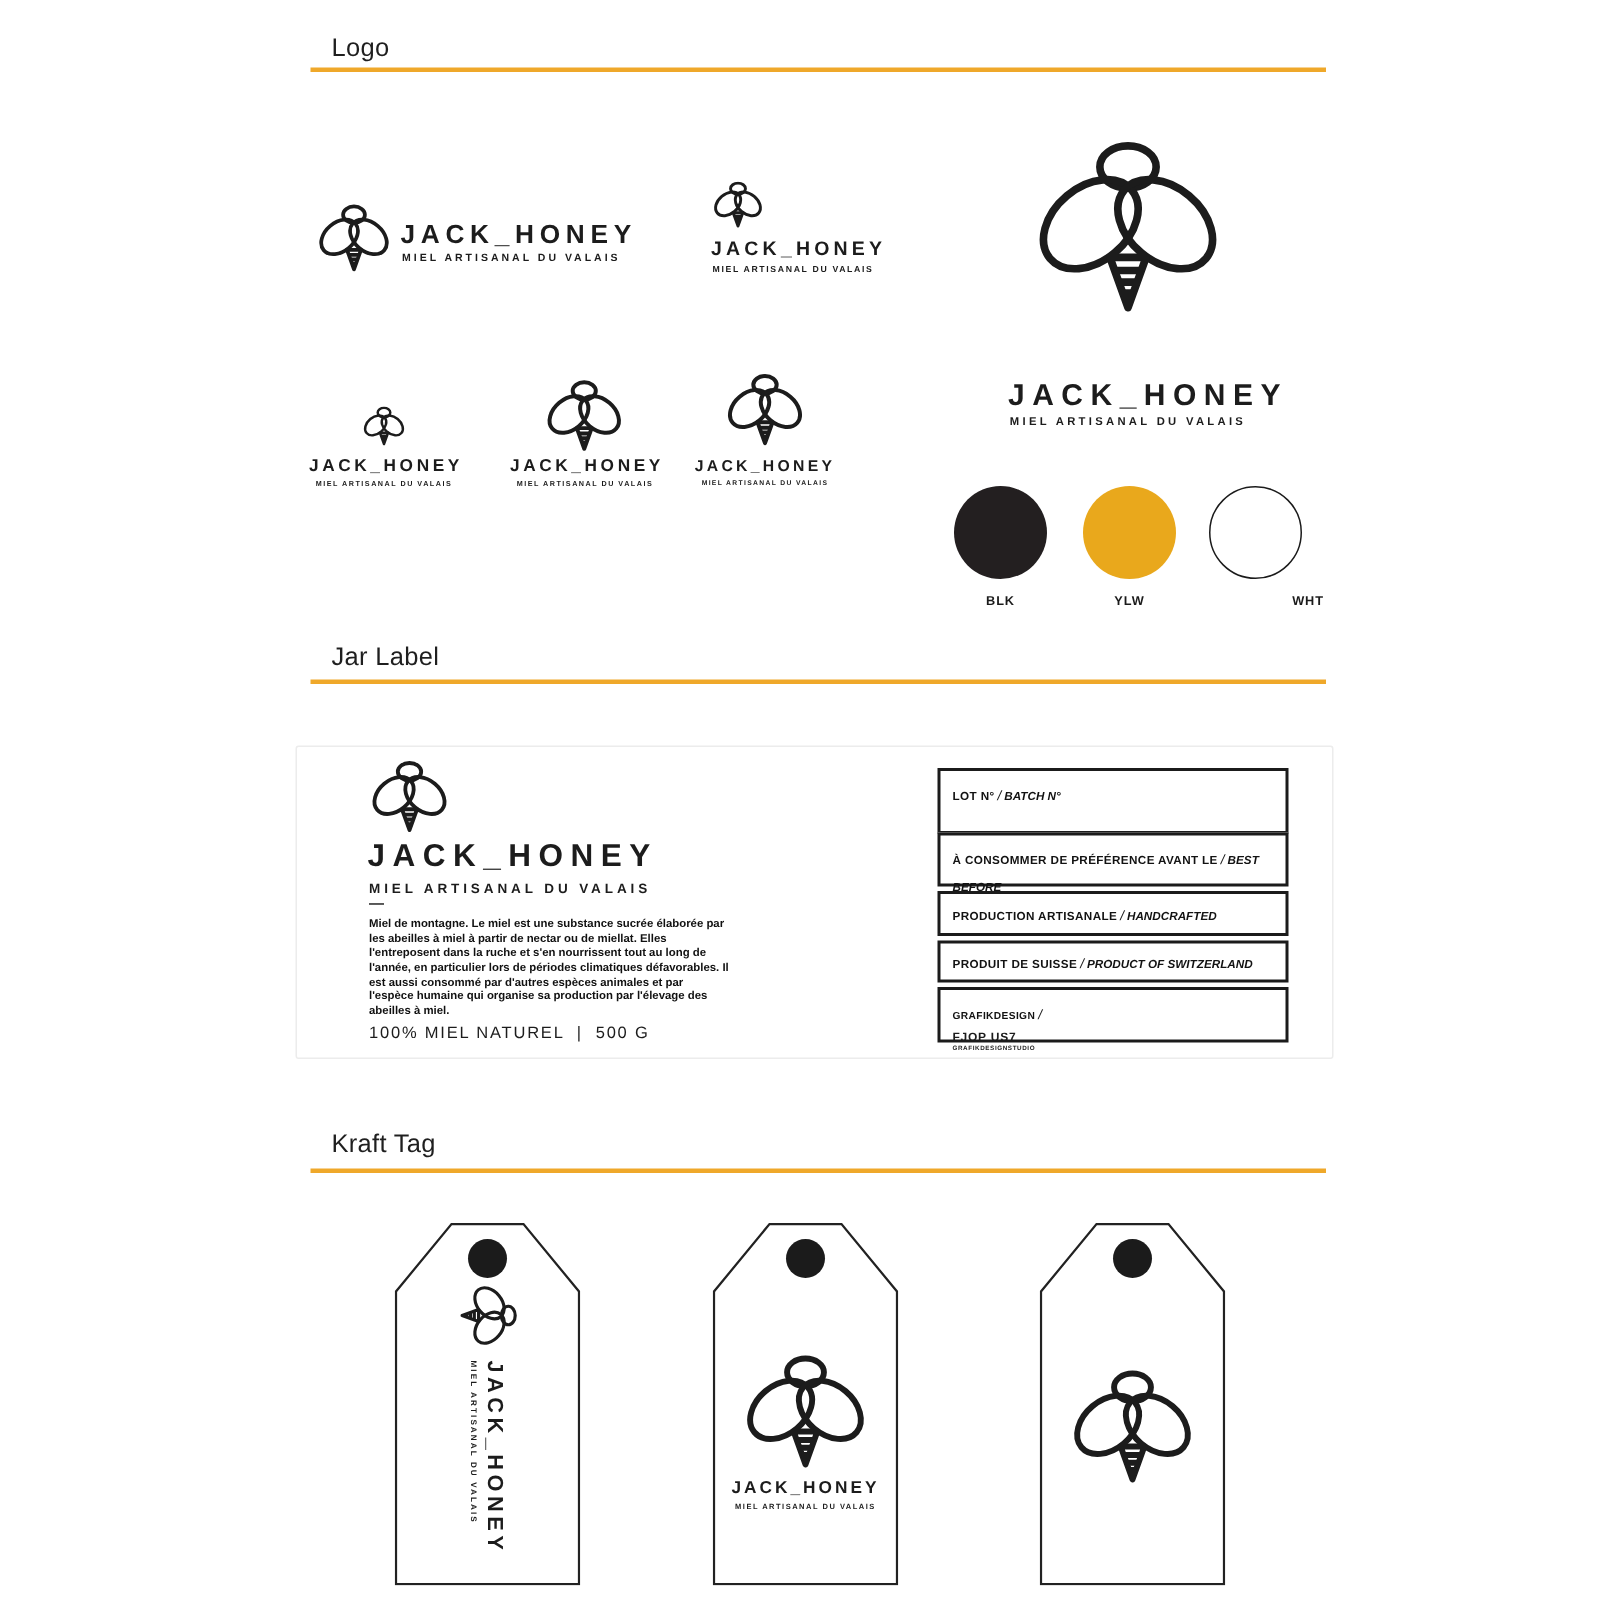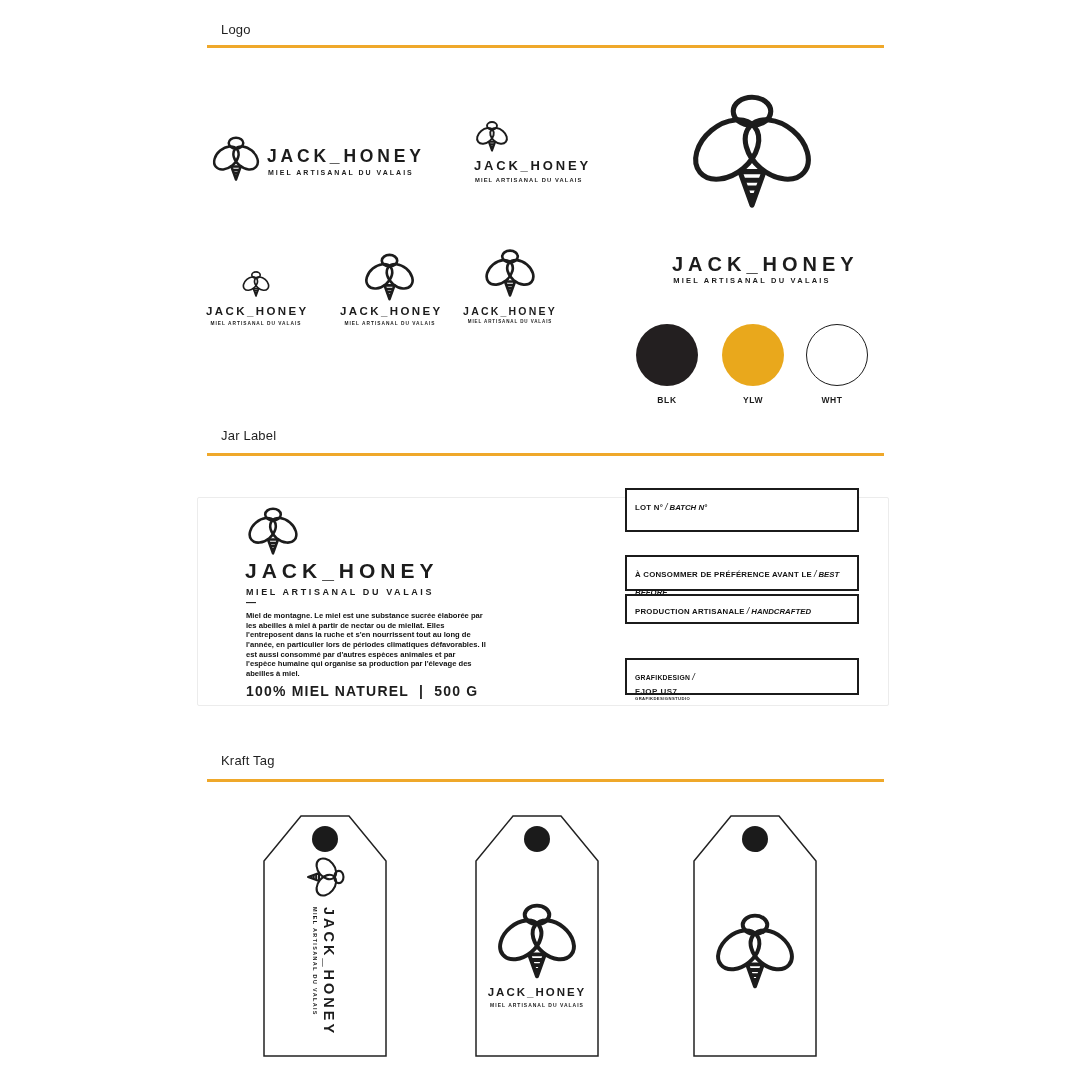--- a/index.html
+++ b/index.html
@@ -1,21 +1,21 @@
 <!DOCTYPE html>
 <html><head>
 <meta charset="utf-8">
 <style>
   html,body{margin:0;padding:0;background:#ffffff;}
   #canvas{
     position:relative;width:1080px;height:1080px;background:#ffffff;overflow:hidden;
     font-family:"Liberation Sans", sans-serif;color:#1c1c1c;
   }
   .abs{position:absolute;}
-  .section-title{font-size:13px;font-weight:500;color:#1f1f1f;letter-spacing:.2px;}
+  .section-title{font-size:17px;font-weight:500;color:#1f1f1f;letter-spacing:.2px;}
   .rule{height:2.5px;background:#EFA82A;}
   .wm{font-weight:800;color:#1c1c1c;white-space:nowrap;}
   .tg{font-weight:700;color:#1c1c1c;white-space:nowrap;}
   .ctr{text-align:center;}
   .swatch{border-radius:50%;width:62px;height:62px;}
   .swatch-label{font-size:8.5px;font-weight:700;color:#1b1b1b;text-align:center;letter-spacing:.6px;}
   .card{background:#ffffff;border:1px solid #ececec;border-radius:2px;}
   .body-copy{font-size:7.6px;font-weight:700;line-height:1.27;color:#111;}
   .tbox{border:2px solid #1b1b1b;background:#fff;box-sizing:border-box;display:flex;}
   .tcell{padding:6px 8px;box-sizing:border-box;}
@@ -94,58 +94,63 @@
     <path d="M43 65 H57 M45.2 70.8 H54.8 M47.3 76.3 H52.7"></path>
   </svg></div>
   <div class="abs wm ctr" style="left:460px;top:305px;width:100px;font-size:10.5px;letter-spacing:2.2px;">JACK_HONEY</div>
   <div class="abs tg ctr" style="left:460px;top:319px;width:100px;font-size:4.5px;letter-spacing:.9px;">MIEL ARTISANAL DU VALAIS</div>
 
   <div class="abs swatch" style="left:636px;top:324px;background:#231F20;"></div>
   <div class="abs swatch" style="left:722px;top:324px;background:#E9A81C;"></div>
   <div class="abs swatch" style="left:806px;top:324px;background:#ffffff;border:1.5px solid #1b1b1b;box-sizing:border-box;"></div>
   <div class="abs swatch-label" style="left:637px;top:395px;width:60px;">BLK</div>
   <div class="abs swatch-label" style="left:723px;top:395px;width:60px;">YLW</div>
-  <div class="abs swatch-label" style="left:802px;top:395px;width:60px;">WHT</div>
+  <div class="abs swatch-label" style="left:842px;top:395px;width:60px;">WHT</div>
 
   <div class="abs section-title" style="left:221px;top:428px;">Jar Label</div>
   <div class="abs rule" style="left:207px;top:453px;width:677px;"></div>
 
   <div class="abs card" style="left:197px;top:497px;width:690px;height:207px;"></div>
 
   <div class="abs" style="left:245px;top:507px;width:56px;height:50px;"><svg viewBox="0 0 100 90" width="100%" height="100%" fill="none" stroke="#1c1c1c" stroke-width="4.6">
     <ellipse cx="50" cy="13.5" rx="14" ry="10.5"></ellipse>
     <ellipse cx="31.5" cy="42" rx="26.5" ry="18.5" transform="rotate(-40 31.5 42)"></ellipse>
     <ellipse cx="68.5" cy="42" rx="26.5" ry="18.5" transform="rotate(40 68.5 42)"></ellipse>
     <path d="M41 58.5 L59 58.5 L50 83.5 Z" stroke-linejoin="round"></path>
     <path d="M43 65 H57 M45.2 70.8 H54.8 M47.3 76.3 H52.7"></path>
   </svg></div>
   <div class="abs wm" style="left:245px;top:559px;font-size:21px;letter-spacing:5px;">JACK_HONEY</div>
   <div class="abs tg" style="left:246px;top:587px;font-size:9px;letter-spacing:2.6px;">MIEL ARTISANAL DU VALAIS</div>
   <div class="abs" style="left:246px;top:597px;font-size:10px;font-weight:800;">—</div>
   <div class="abs body-copy" style="left:246px;top:611px;width:240px;">Miel de montagne. Le miel est une substance sucrée élaborée par les abeilles à miel à partir de nectar ou de miellat. Elles l'entreposent dans la ruche et s'en nourrissent tout au long de l'année, en particulier lors de périodes climatiques défavorables. Il est aussi consommé par d'autres espèces animales et par l'espèce humaine qui organise sa production par l'élevage des abeilles à miel.</div>
-  <div class="abs" style="left:246px;top:683px;font-size:14px;font-weight:700;letter-spacing:1.2px;white-space:pre;">100% MIEL NATUREL  |  500 G</div>
-
-  <div class="abs tbox" style="left:625px;top:488px;width:234px;height:44px;">
+  <div class="abs" style="left:246px;top:683px;font-size:11px;font-weight:400;letter-spacing:1.2px;white-space:pre;">100% MIEL NATUREL  |  500 G</div>
+
+  <div class="abs tbox" style="left:625px;top:512px;width:234px;height:44px;">
     <div class="tcell" style="width:110px;">
       <span class="fr">LOT N°</span><span class="slash">/</span><span class="en">BATCH N°</span>
     </div>
   </div>
 
   <div class="abs tbox" style="left:625px;top:555px;width:234px;height:36px;">
     <div class="tcell" style="flex:1;">
       <span class="fr">À CONSOMMER DE PRÉFÉRENCE AVANT LE</span><span class="slash">/</span><span class="en">BEST BEFORE</span>
     </div>
   </div>
 
   <div class="abs tbox" style="left:625px;top:594px;width:234px;height:30px;align-items:center;">
     <div class="tcell" style="flex:1;padding-top:0;padding-bottom:0;">
       <span class="fr">PRODUCTION ARTISANALE</span><span class="slash">/</span><span class="en">HANDCRAFTED</span>
     </div>
   </div>
 
+  <div class="abs tbox" style="left:625px;top:627px;width:234px;height:28px;align-items:center;">
+    <div class="tcell" style="flex:1;padding-top:0;padding-bottom:0;">
+      <span class="fr">PRODUIT DE SUISSE</span><span class="slash">/</span><span class="en">PRODUCT OF SWITZERLAND</span>
+    </div>
+  </div>
 
   <div class="abs tbox" style="left:625px;top:658px;width:234px;height:37px;">
     <div class="tcell" style="flex:1;">
       <div>
         <span class="fr" style="font-size:6.8px;">GRAFIKDESIGN</span><span class="slash">/</span>
       </div>
       <div style="font-size:8px;font-weight:800;letter-spacing:.5px;margin-top:3px;">FJOP US7</div>
       <div style="font-size:4.2px;font-weight:700;letter-spacing:.4px;">GRAFIKDESIGNSTUDIO</div>
     </div>
   </div>

